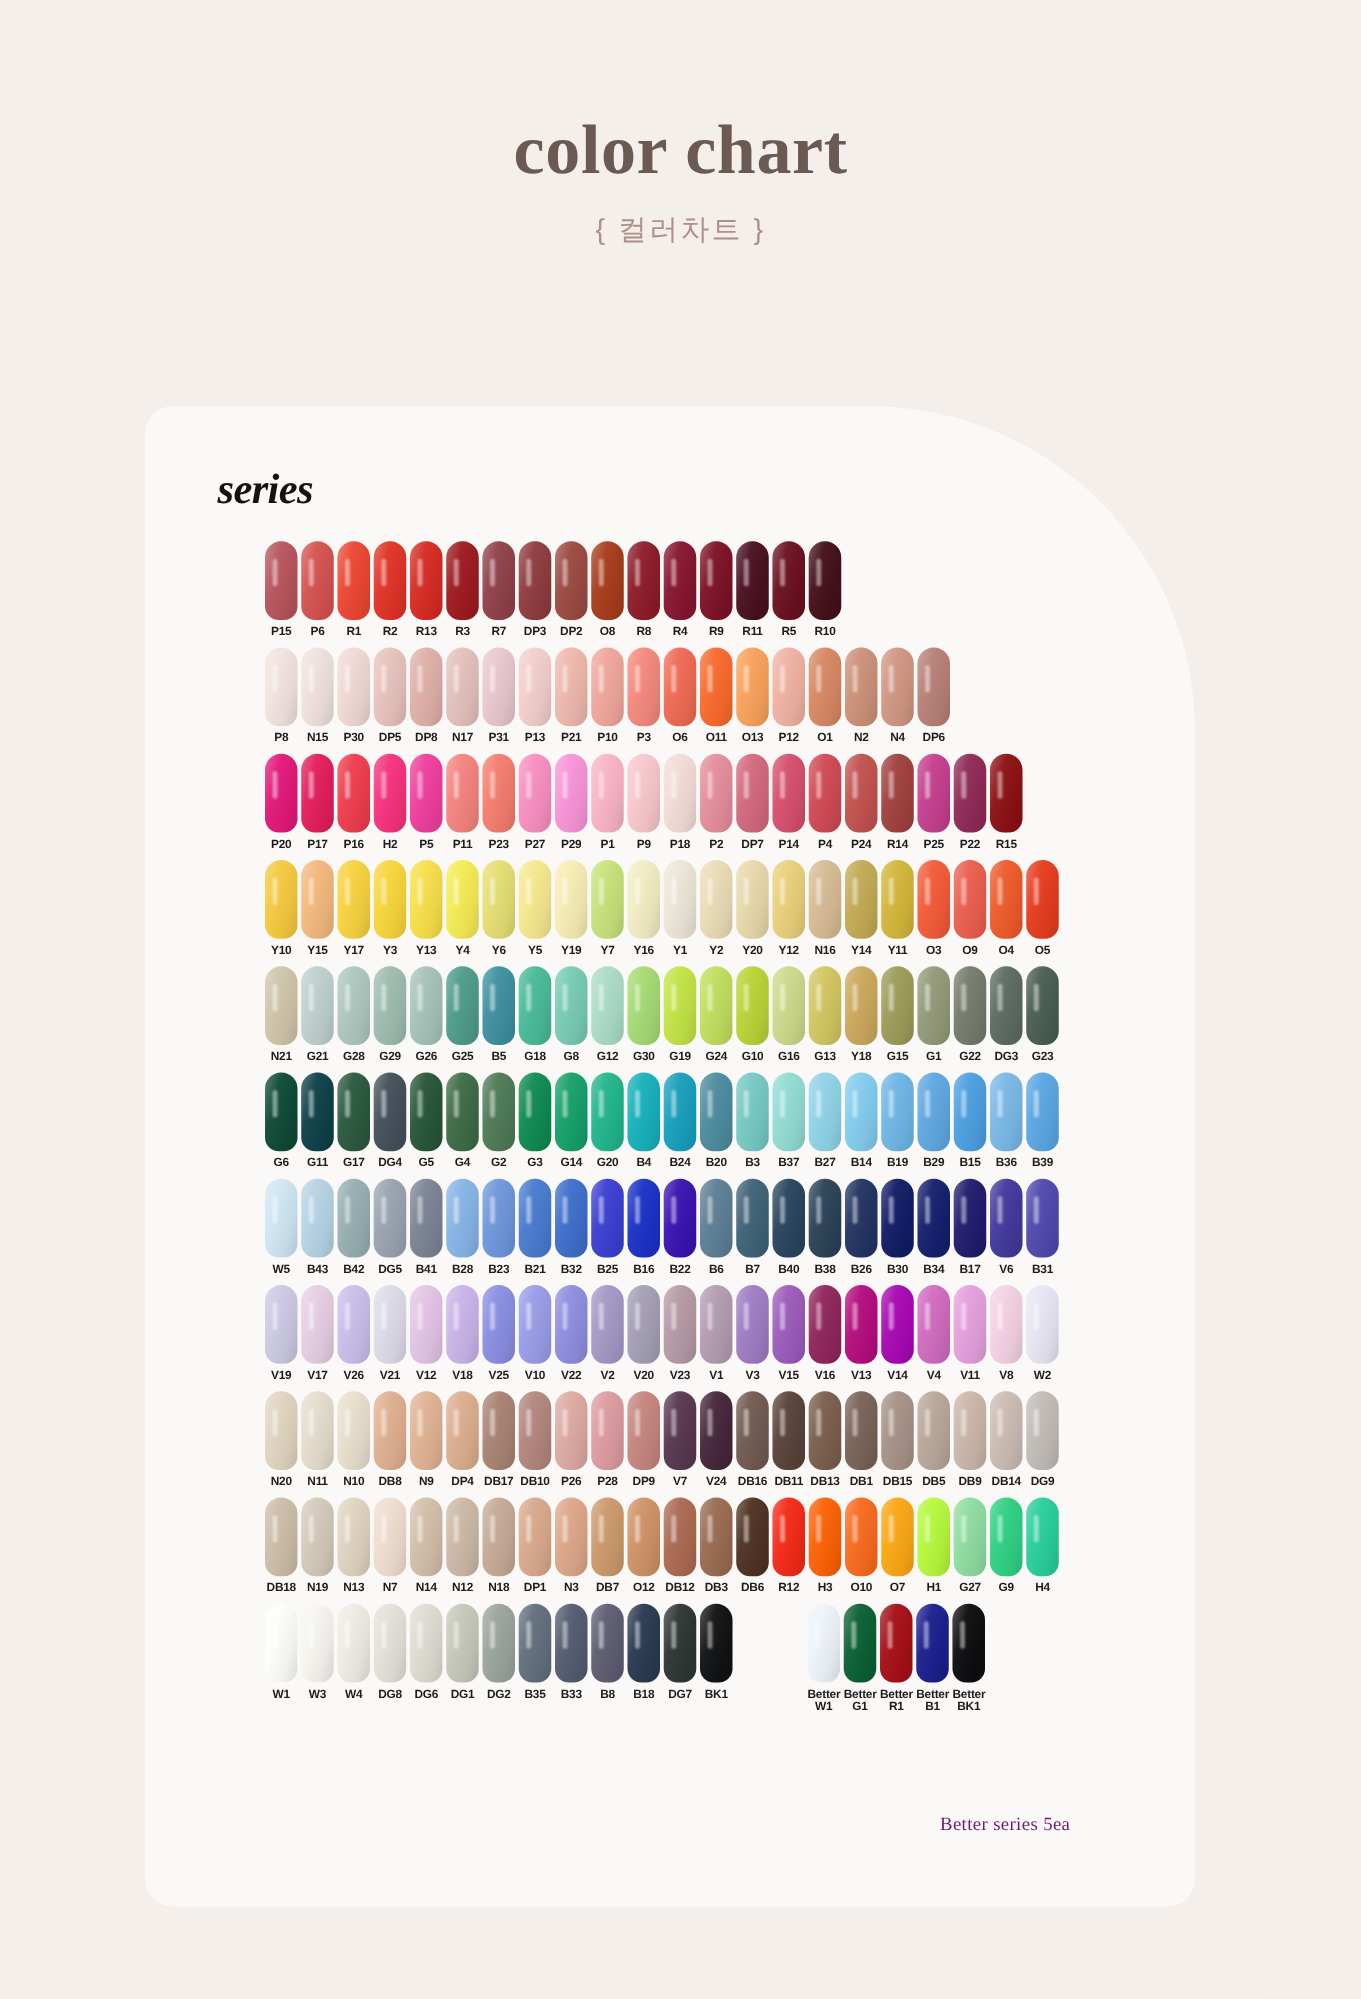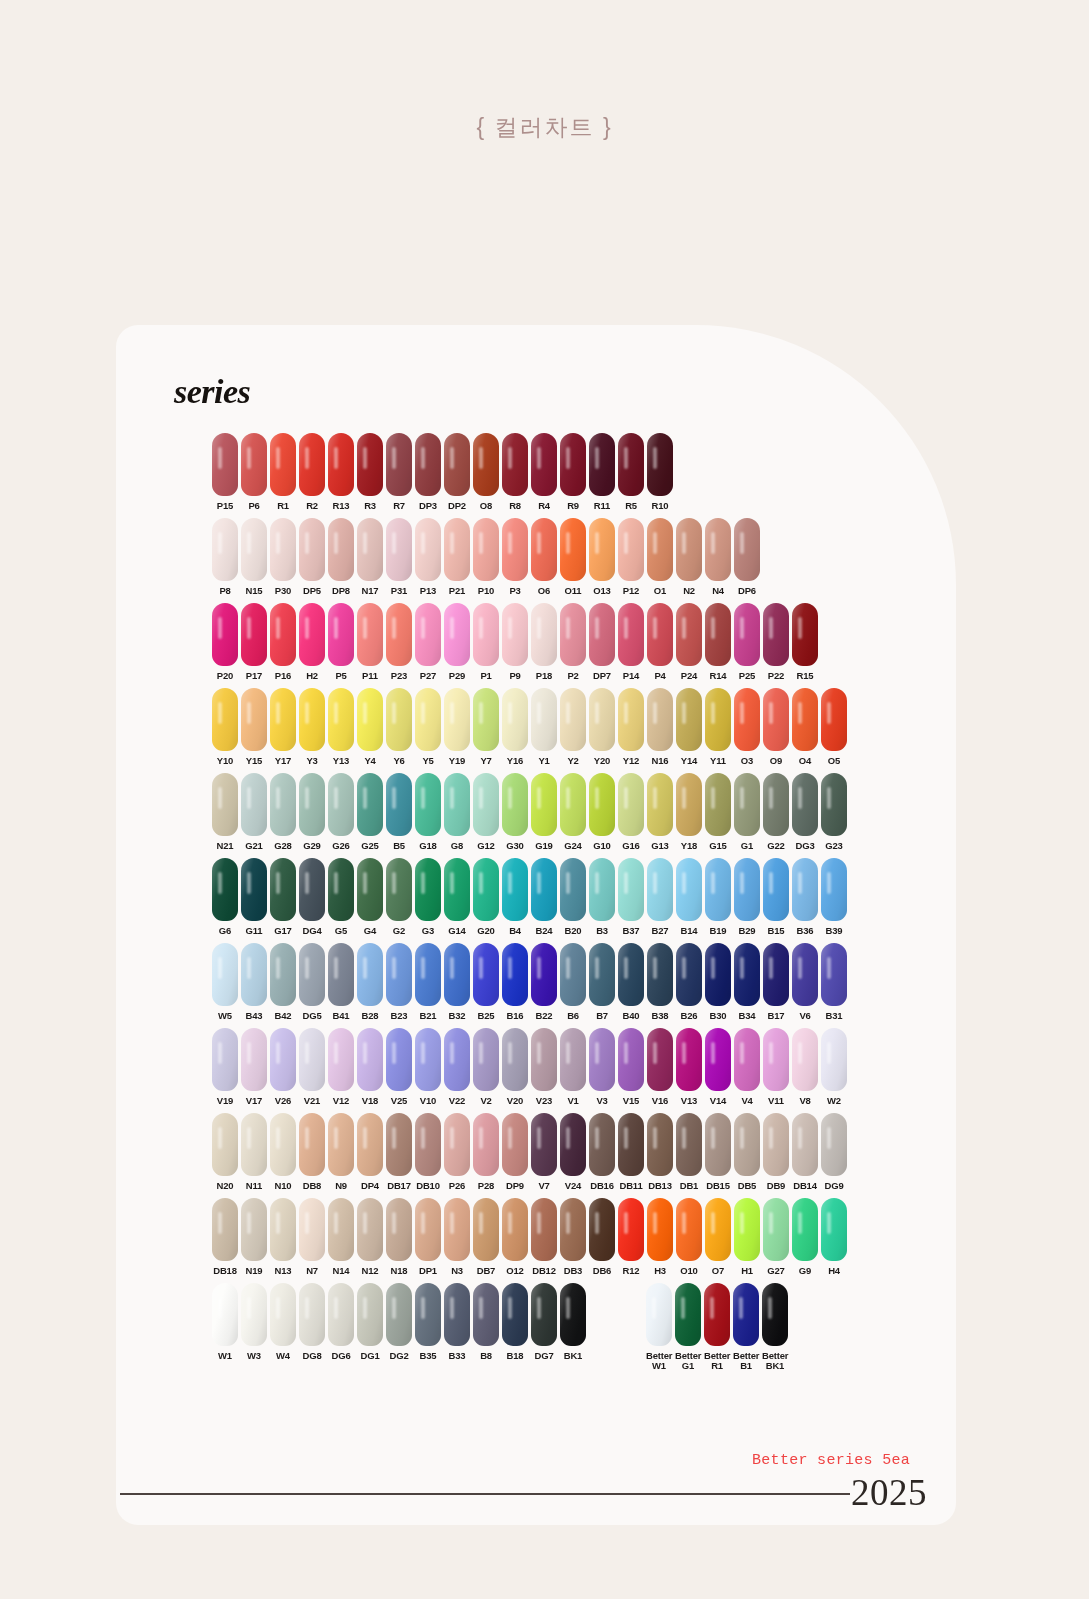--- a/index.html
+++ b/index.html
@@ -127,23 +127,23 @@
     display: flex;
     align-items: flex-start;
   }
   .group-gap {
     width: 57px;
   }
   .better-caption {
     position: absolute;
     left: 636px;
     top: 1127px;
-    font-family: Liberation Mono, monospace;
+    font-family: Liberation Serif, serif;
     font-size: 15px;
-    color: #ef4444;
+    color: #701a75;
     letter-spacing: 0.3px;
   }
 
   
   .footer {
     position: absolute;
     left: 0;
     top: 1150px;
     width: 840px;
     height: 40px;
@@ -163,20 +163,21 @@
     font-family: "Liberation Serif", serif;
     font-size: 37px;
     color: #2d2724;
     letter-spacing: 0.5px;
   }
 </style>
 </head>
 <body>
 
 <div class="header">
+  <div class="page-title">color chart</div>
   <div class="page-subtitle">{ 컬러차트 }</div>
 </div>
 
 <div class="chart-card">
 
   <div class="brand-logo">series</div>
 
   <div class="rows">
       <div class="swatch-row">
         <div class="row-items">
@@ -1139,17 +1140,13 @@
             <div class="nail" style="background: rgb(13, 13, 15);"></div>
             <div class="swatch-label">Better
 BK1</div>
           </div>
         </div>
       </div>
     </div>
 
   <div class="better-caption">Better series 5ea</div>
 
-  <div class="footer">
-    <div class="footer-rule"></div>
-    <div class="footer-year">2025</div>
-  </div>
 </div>
 
 </body></html>

